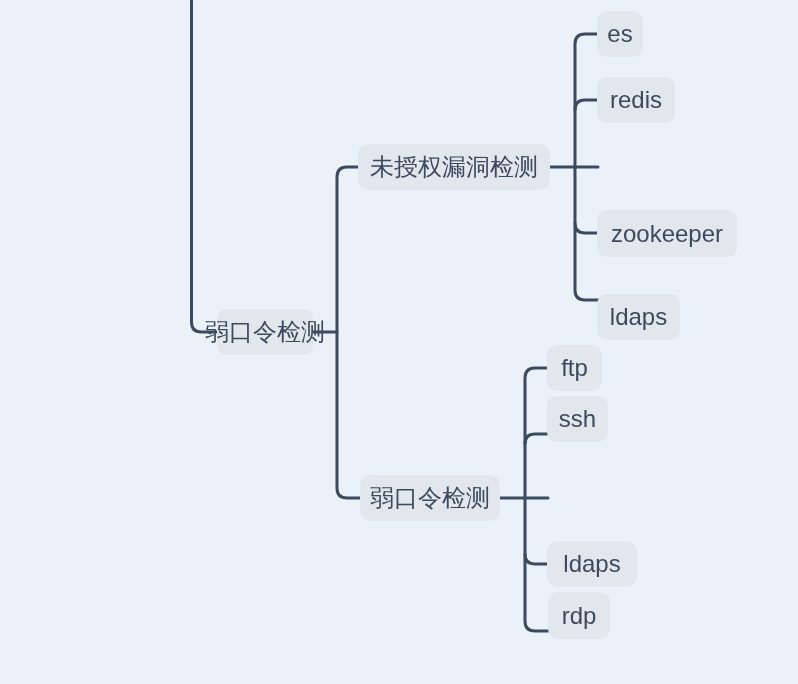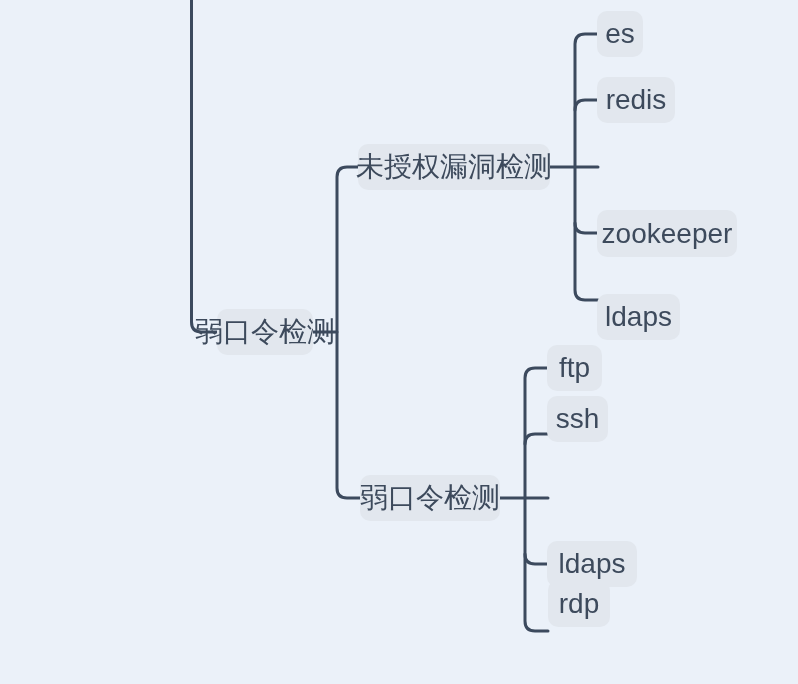--- a/index.html
+++ b/index.html
@@ -31,21 +31,21 @@
     stroke-linecap: round;
   }
   .node {
     position: absolute;
     display: flex;
     align-items: center;
     justify-content: center;
     background: var(--node-fill);
     color: var(--node-text);
     border-radius: 10px;
-    font-size: 28px;
+    font-size: 24px;
     line-height: 1;
     white-space: nowrap;
     cursor: default;
   }
 </style>
 </head>
 <body>
 
 <div class="canvas">
 
@@ -85,15 +85,15 @@
 
   <div class="node" style="left:360px; top:475px; width:140px; height:46px;">弱口令检测</div>
 
   <div class="node" style="left:547px; top:345px; width:55px; height:46px;">ftp</div>
 
   <div class="node" style="left:547px; top:396px; width:61px; height:46px;">ssh</div>
 
 
   <div class="node" style="left:547px; top:541px; width:90px; height:46px;">ldaps</div>
 
-  <div class="node" style="left:548px; top:580px; width:62px; height:47px;text-align:center;">rdp</div>
+  <div class="node" style="left:548px; top:592px; width:62px; height:47px;text-align:center;">rdp</div>
 
 </div>
 
 </body></html>

